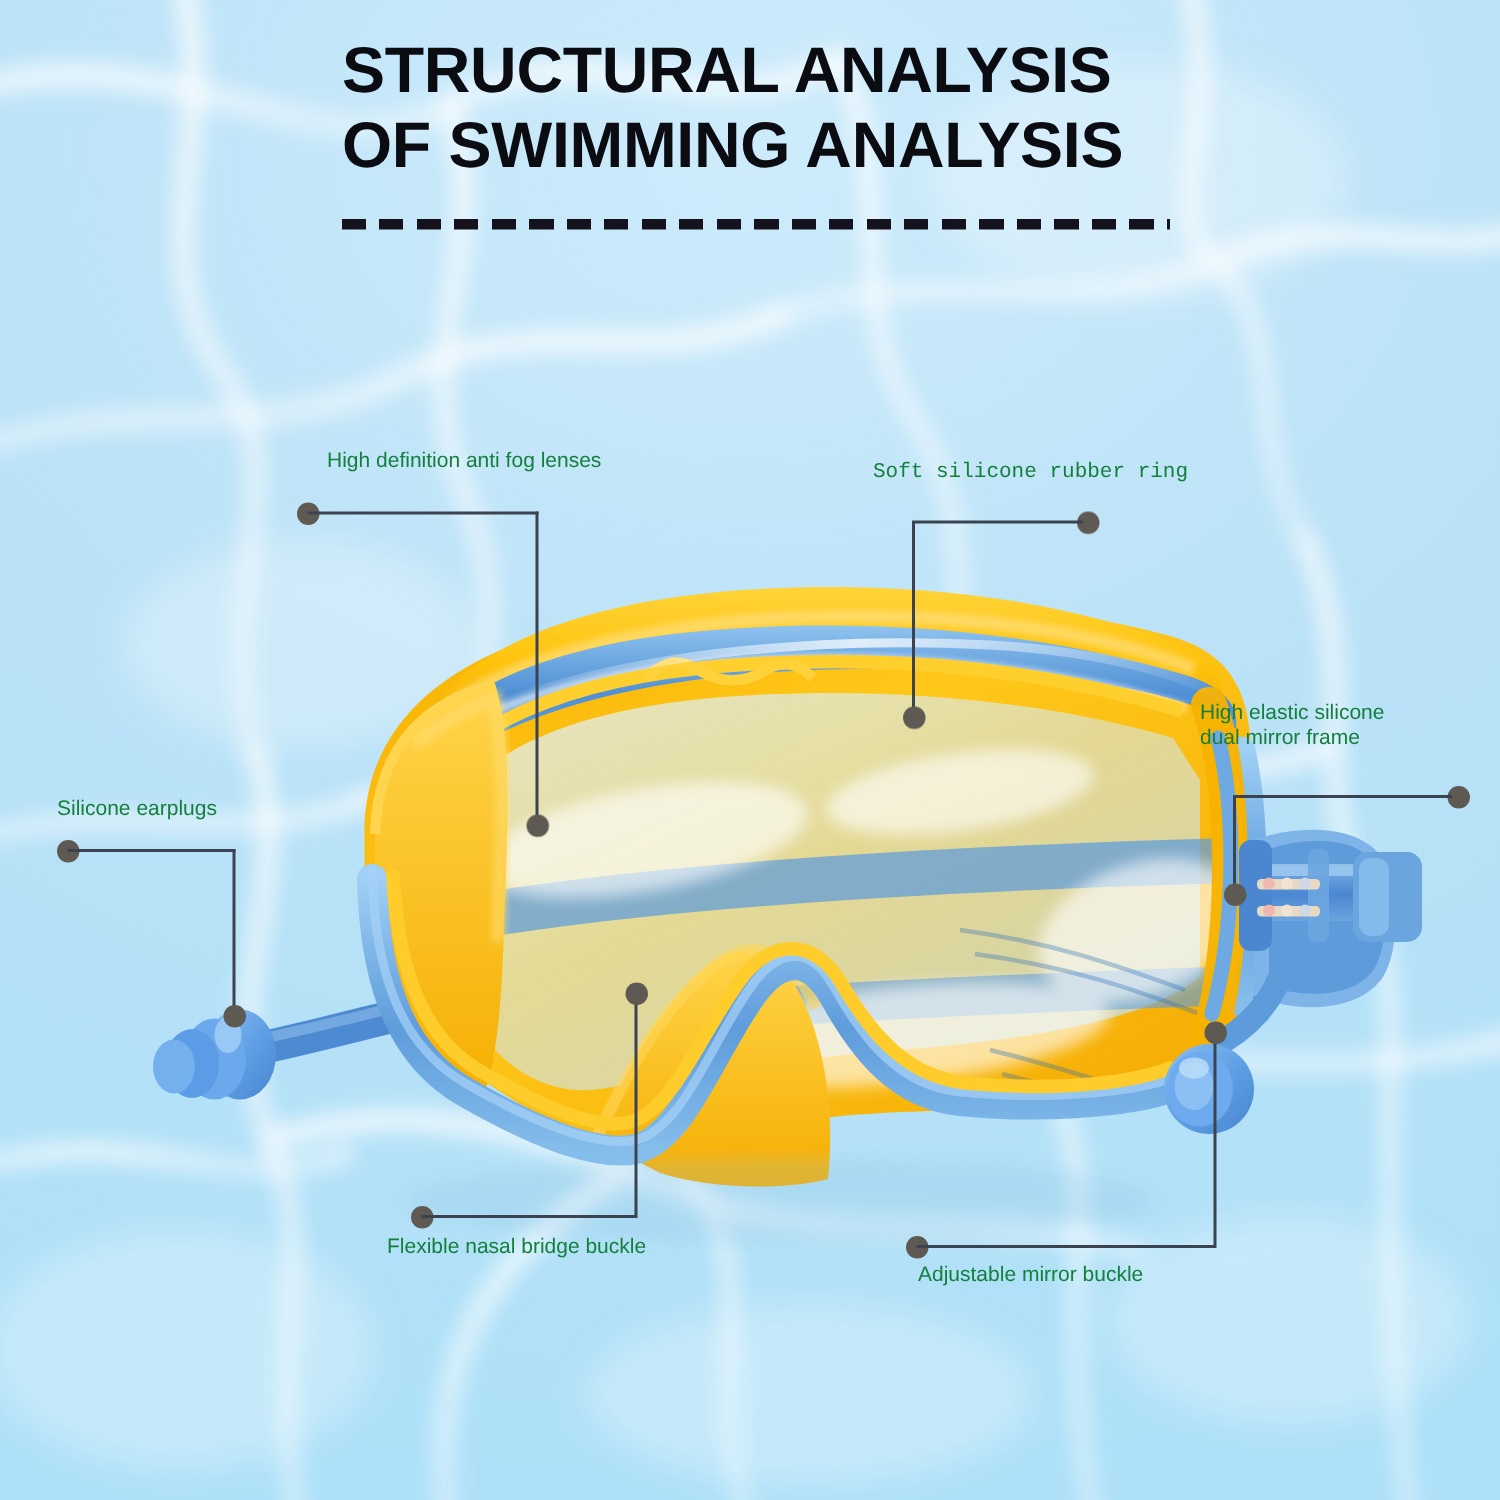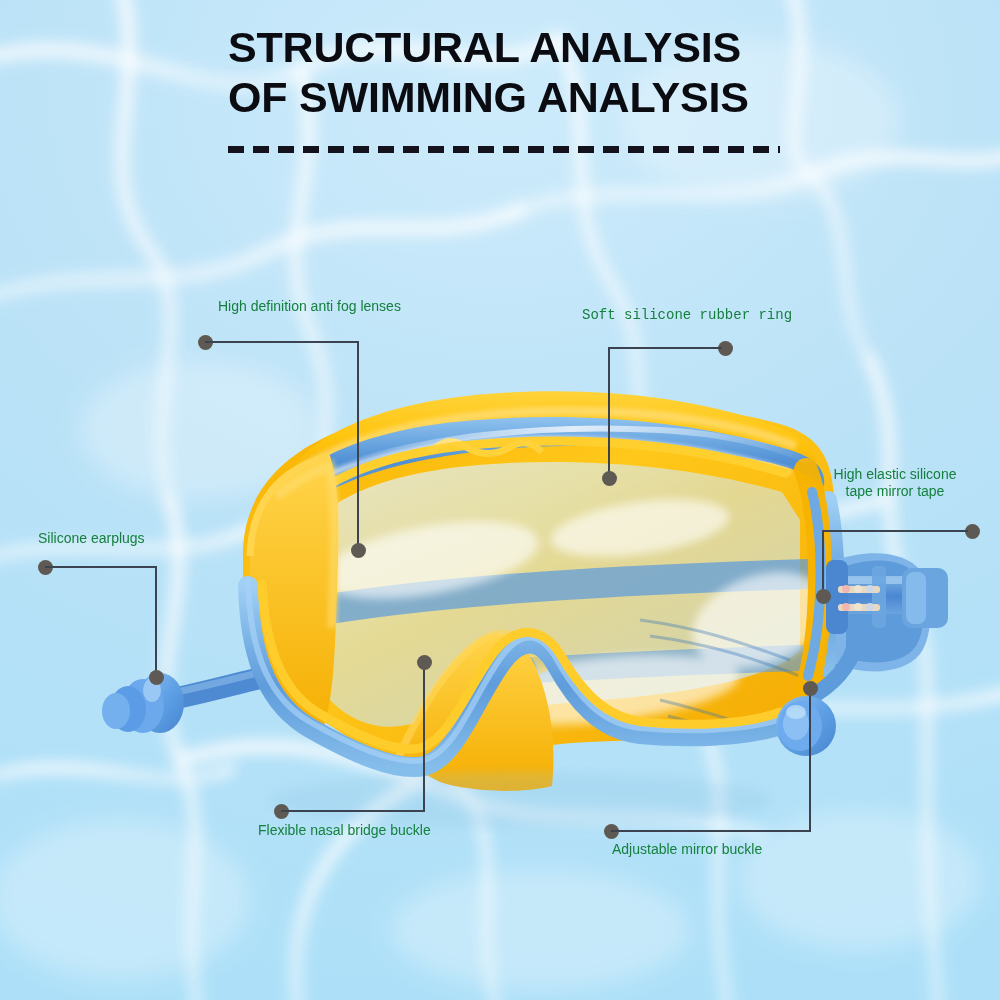--- a/index.html
+++ b/index.html
@@ -20,21 +20,21 @@
     font-size:43px;line-height:1.17;font-weight:bold;color:#0b0c12;
     letter-spacing:-0.2px;
   }
   .title .l2{display:block;}
   .dashes{position:absolute;left:228px;top:146px;width:552px;height:7px;
     background:repeating-linear-gradient(to right,#14121c 0 16px,rgba(0,0,0,0) 16px 25px);
   }
   
   .callout-label{position:absolute;color:#15803d;font-size:14px;
     line-height:1.22;white-space:nowrap;}
-  .callout-label.center{text-align:center;white-space:normal;}
+  .callout-label.center{text-align:left;white-space:normal;}
   .dot{position:absolute;width:15px;height:15px;border-radius:50%;
     background:#5e5a53;box-shadow:0 0 0 0 rgba(0,0,0,.2);}
   .ln{position:absolute;background:#3c4350;}
   .ln.h{height:2px;}
   .ln.v{width:2px;}
   
   .goggles{position:absolute;left:0;top:0;width:1000px;height:1000px;}
 </style>
 </head>
 <body>
@@ -283,21 +283,21 @@
   <div class="dot" style="left:351px;top:543px;"></div>
 
   <div class="callout-label" style="left:582px;top:307px;font-family:Liberation Mono, monospace;">Soft silicone rubber ring</div>
   <div class="dot" style="left:718px;top:341px;"></div>
   <div class="ln h" style="left:608px;top:347px;width:114px;"></div>
   <div class="ln v" style="left:608px;top:347px;height:132px;"></div>
   <div class="dot" style="left:602px;top:471px;"></div>
 
   <div class="callout-label center" style="left:800px;top:466px;width:190px;line-height:1.22;">
     <span>High elastic silicone</span><br>
-    <span>tape mirror tape</span>
+    <span>dual mirror frame</span>
   </div>
   <div class="dot" style="left:965px;top:524px;"></div>
   <div class="ln h" style="left:822px;top:530px;width:146px;"></div>
   <div class="ln v" style="left:822px;top:530px;height:66px;"></div>
   <div class="dot" style="left:816px;top:589px;"></div>
 
   <div class="callout-label" style="left:38px;top:530px;">Silicone earplugs</div>
   <div class="dot" style="left:38px;top:560px;"></div>
   <div class="ln h" style="left:45px;top:566px;width:112px;"></div>
   <div class="ln v" style="left:155px;top:566px;height:112px;"></div>

